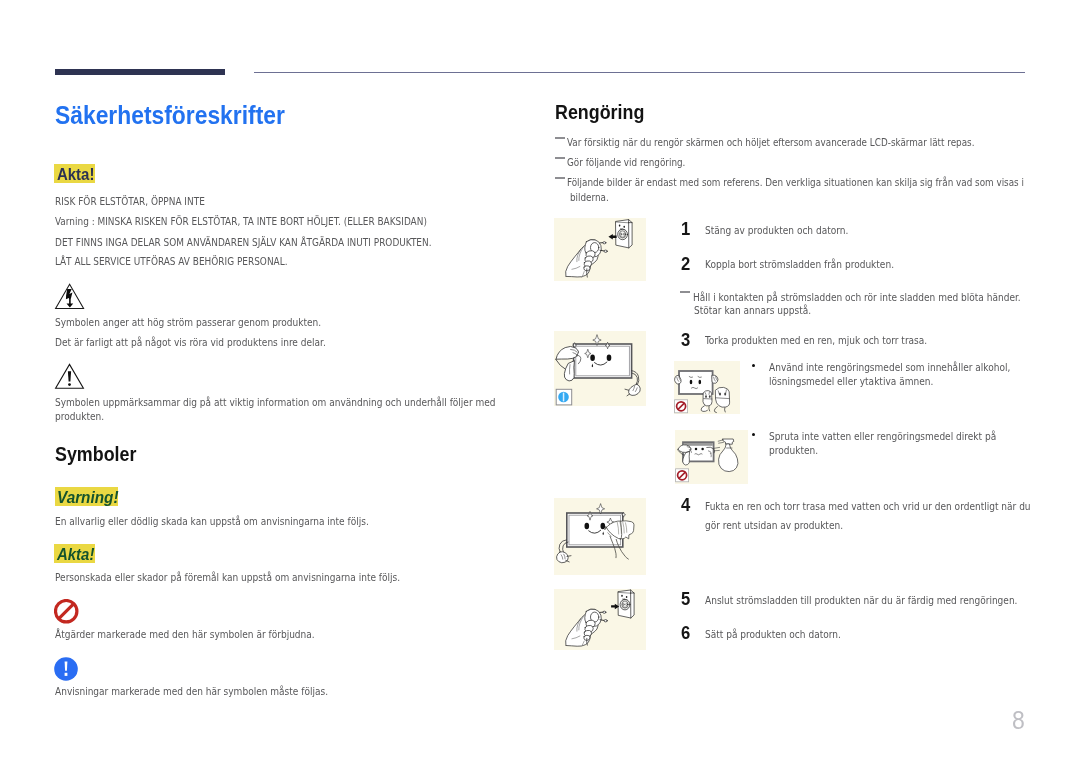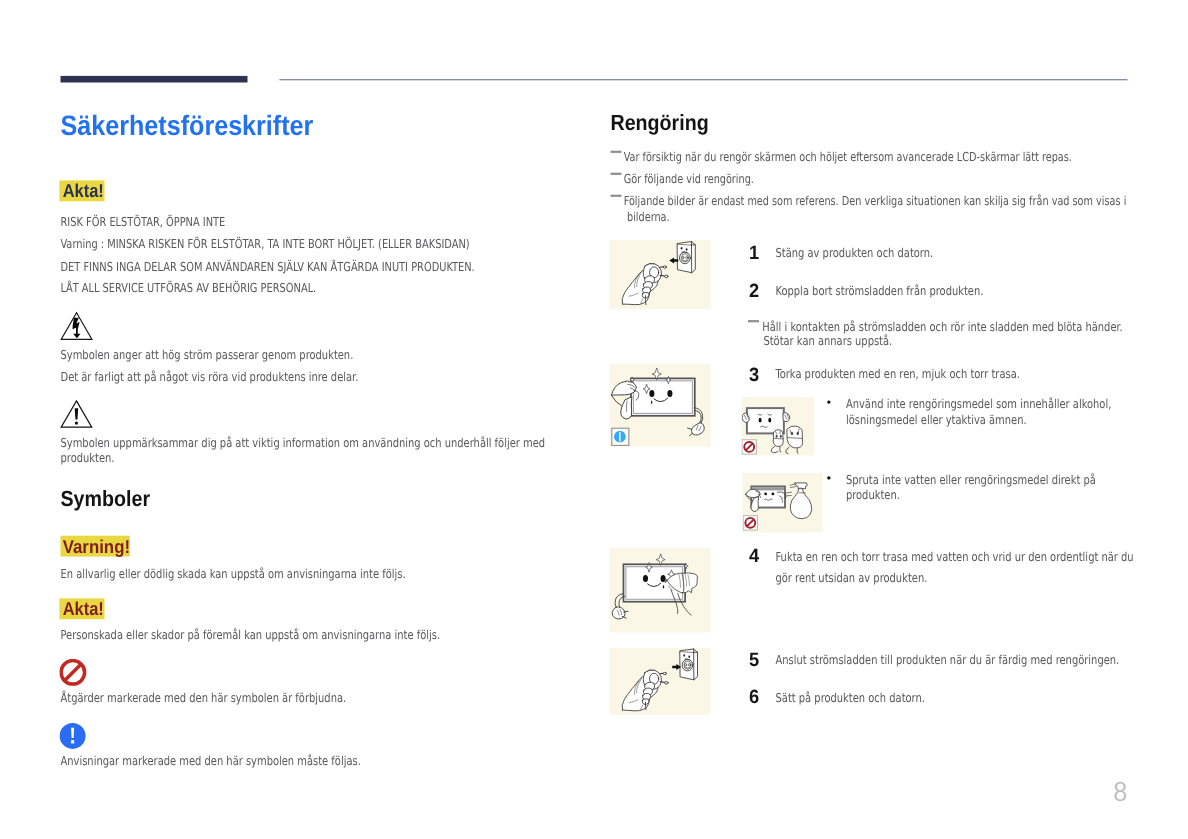--- a/index.html
+++ b/index.html
@@ -18,21 +18,21 @@
   h1.title{font-family:"Liberation Sans",sans-serif;font-size:25.5px;font-weight:bold;color:#2272f0;
            margin:0;line-height:1;white-space:nowrap;transform:scaleX(0.896);transform-origin:left top;}
   h2.subtitle{font-family:"Liberation Sans",sans-serif;font-size:20px;font-weight:bold;color:#131313;
            margin:0;line-height:1;white-space:nowrap;transform:scaleX(0.893);transform-origin:left top;}
 
   
   .badge{position:absolute;font-family:"Liberation Sans",sans-serif;font-size:17px;font-weight:bold;
          line-height:1;white-space:nowrap;background:#ead843;box-sizing:border-box;}
   .badge > span{display:block;transform-origin:left top;}
   .badge-navy{color:#2b3152;}
-  .badge-red{color:#7f1d1d;}
+  .badge-red{color:#14532d;font-style:italic;}
 
   
   .ln{position:absolute;font-size:11.2px;color:#58585a;line-height:1;white-space:nowrap;
       transform:scaleX(0.896);transform-origin:left top;}
   .ln.caps{transform:scaleX(0.888);}
   .ln.note{transform:scaleX(0.876);}
   .ln.bignum{font-family:"Liberation Sans",sans-serif;font-size:17.5px;color:#161616;
              font-weight:bold;transform:scaleX(0.95);}
   .ln.pg{font-family:"Liberation Sans",sans-serif;font-size:25px;color:#bfbfc4;transform:scaleX(0.92);}
 

